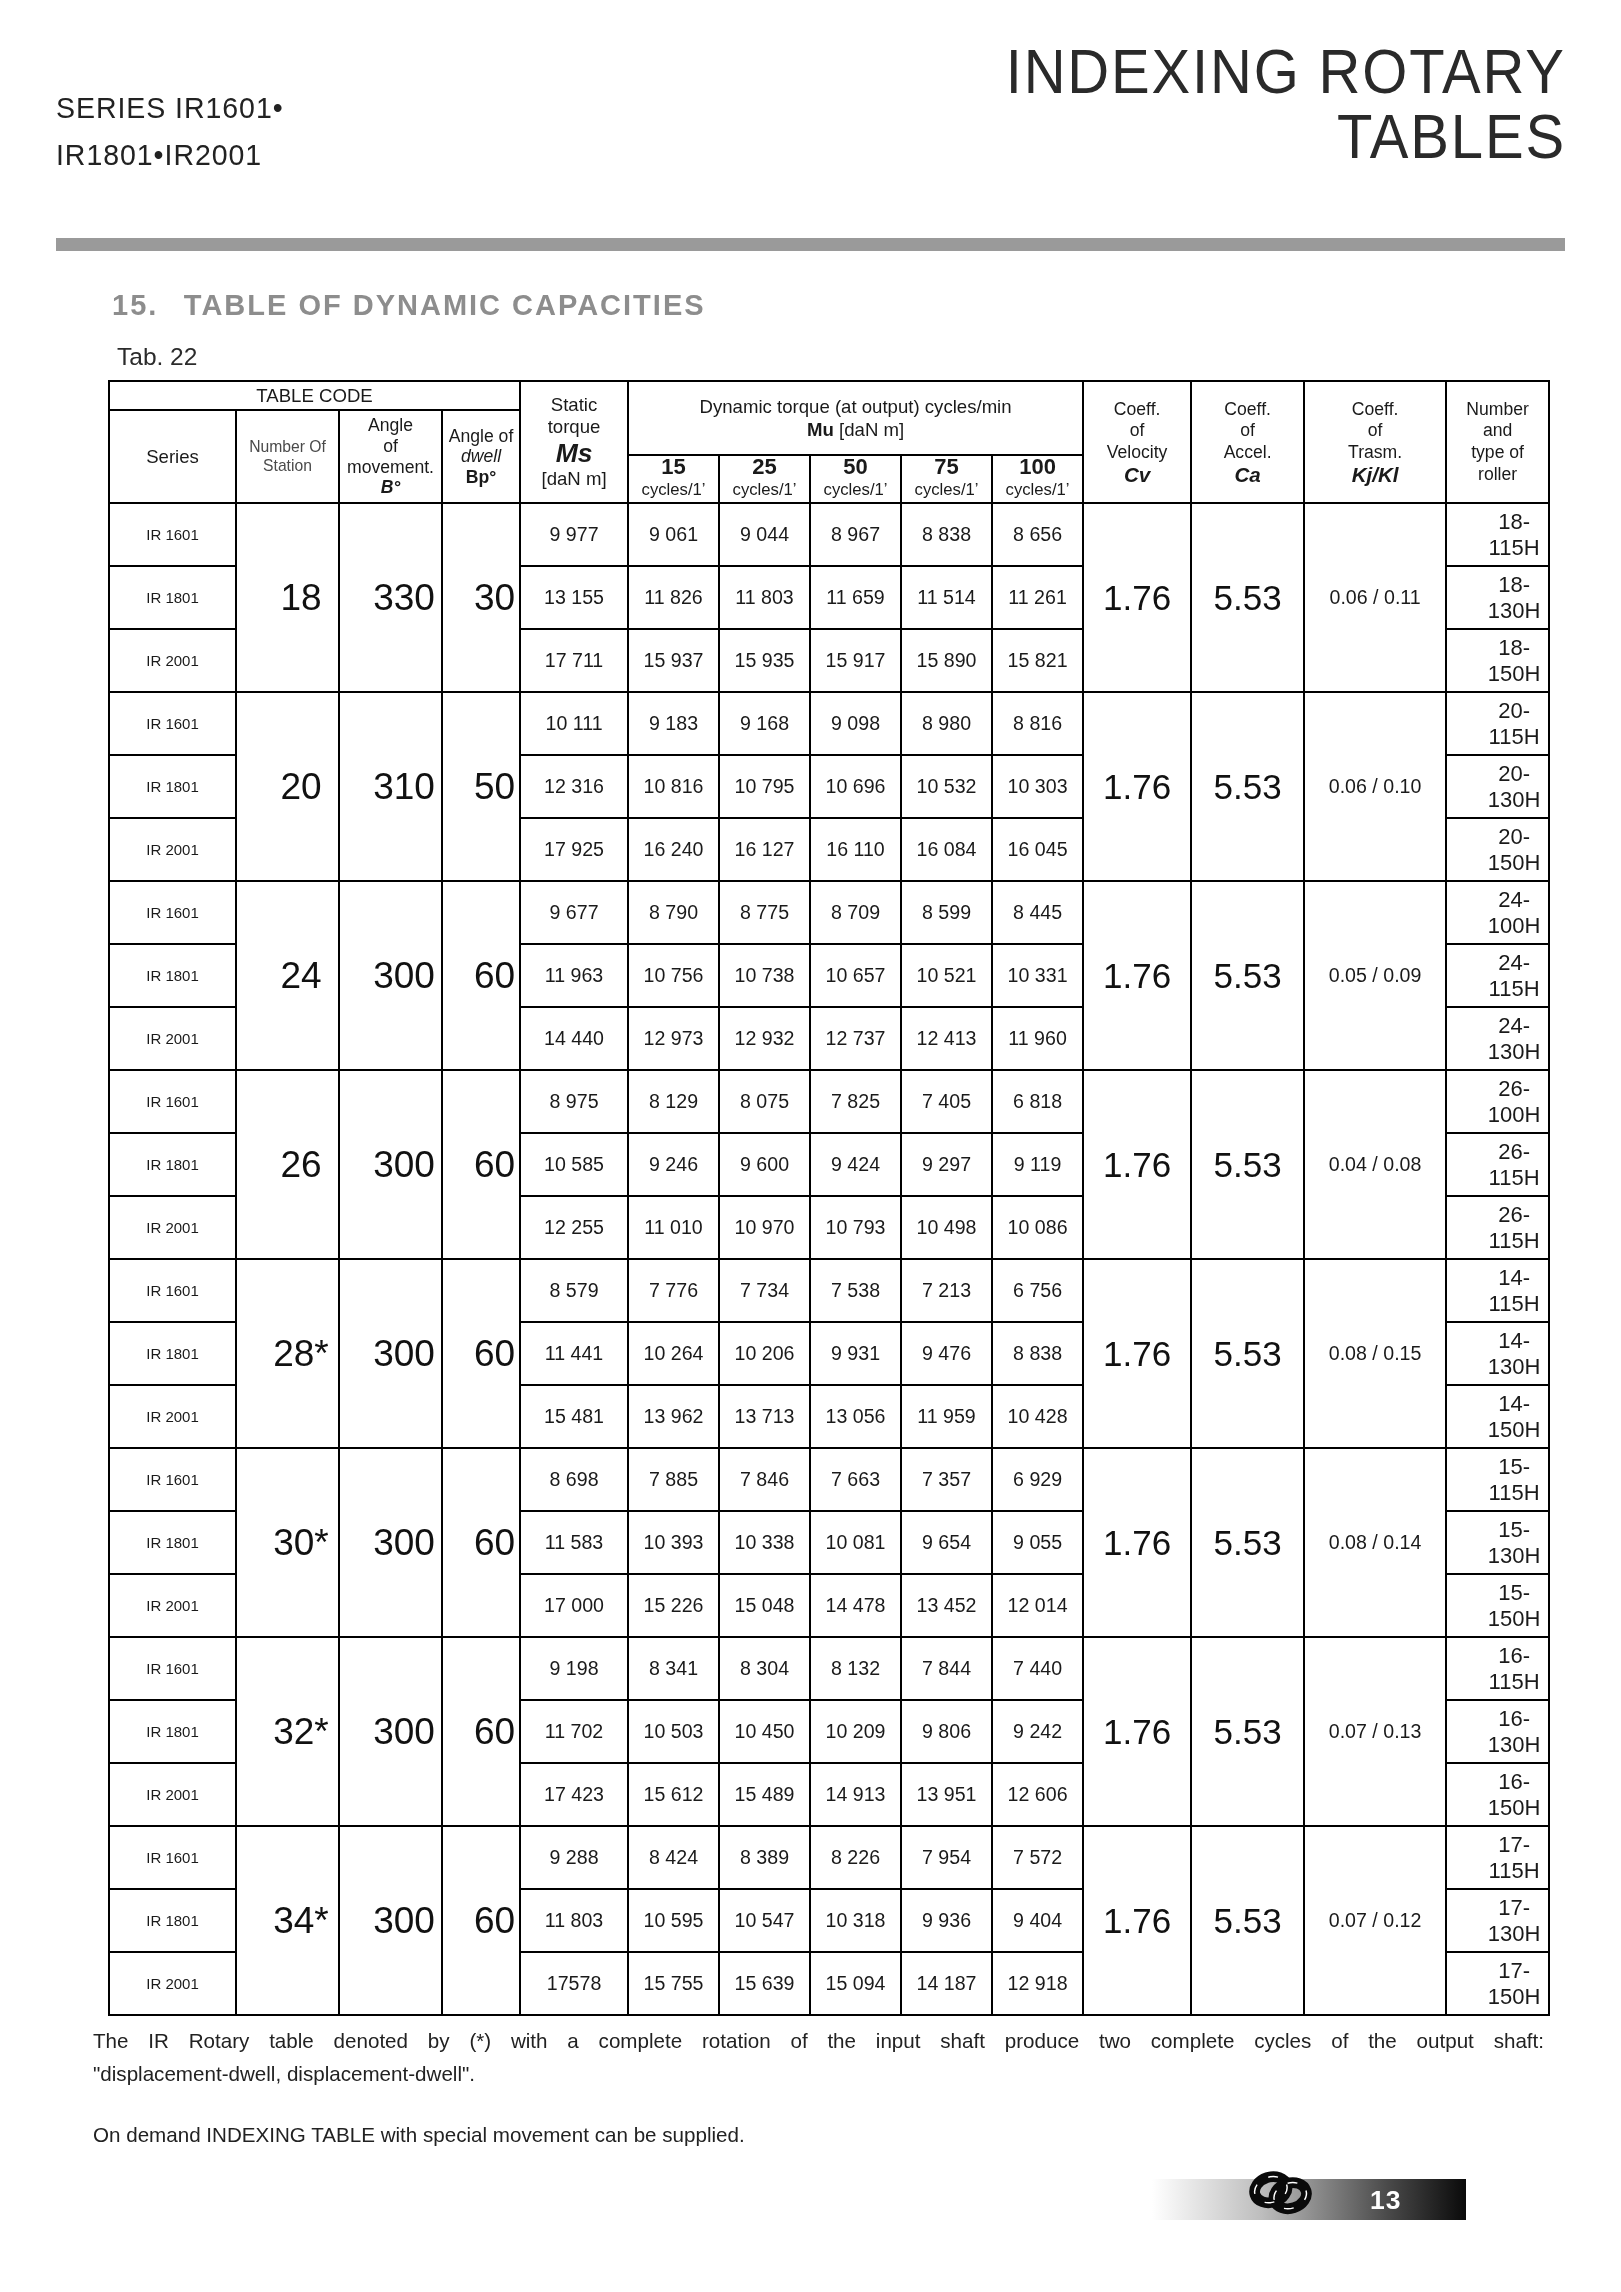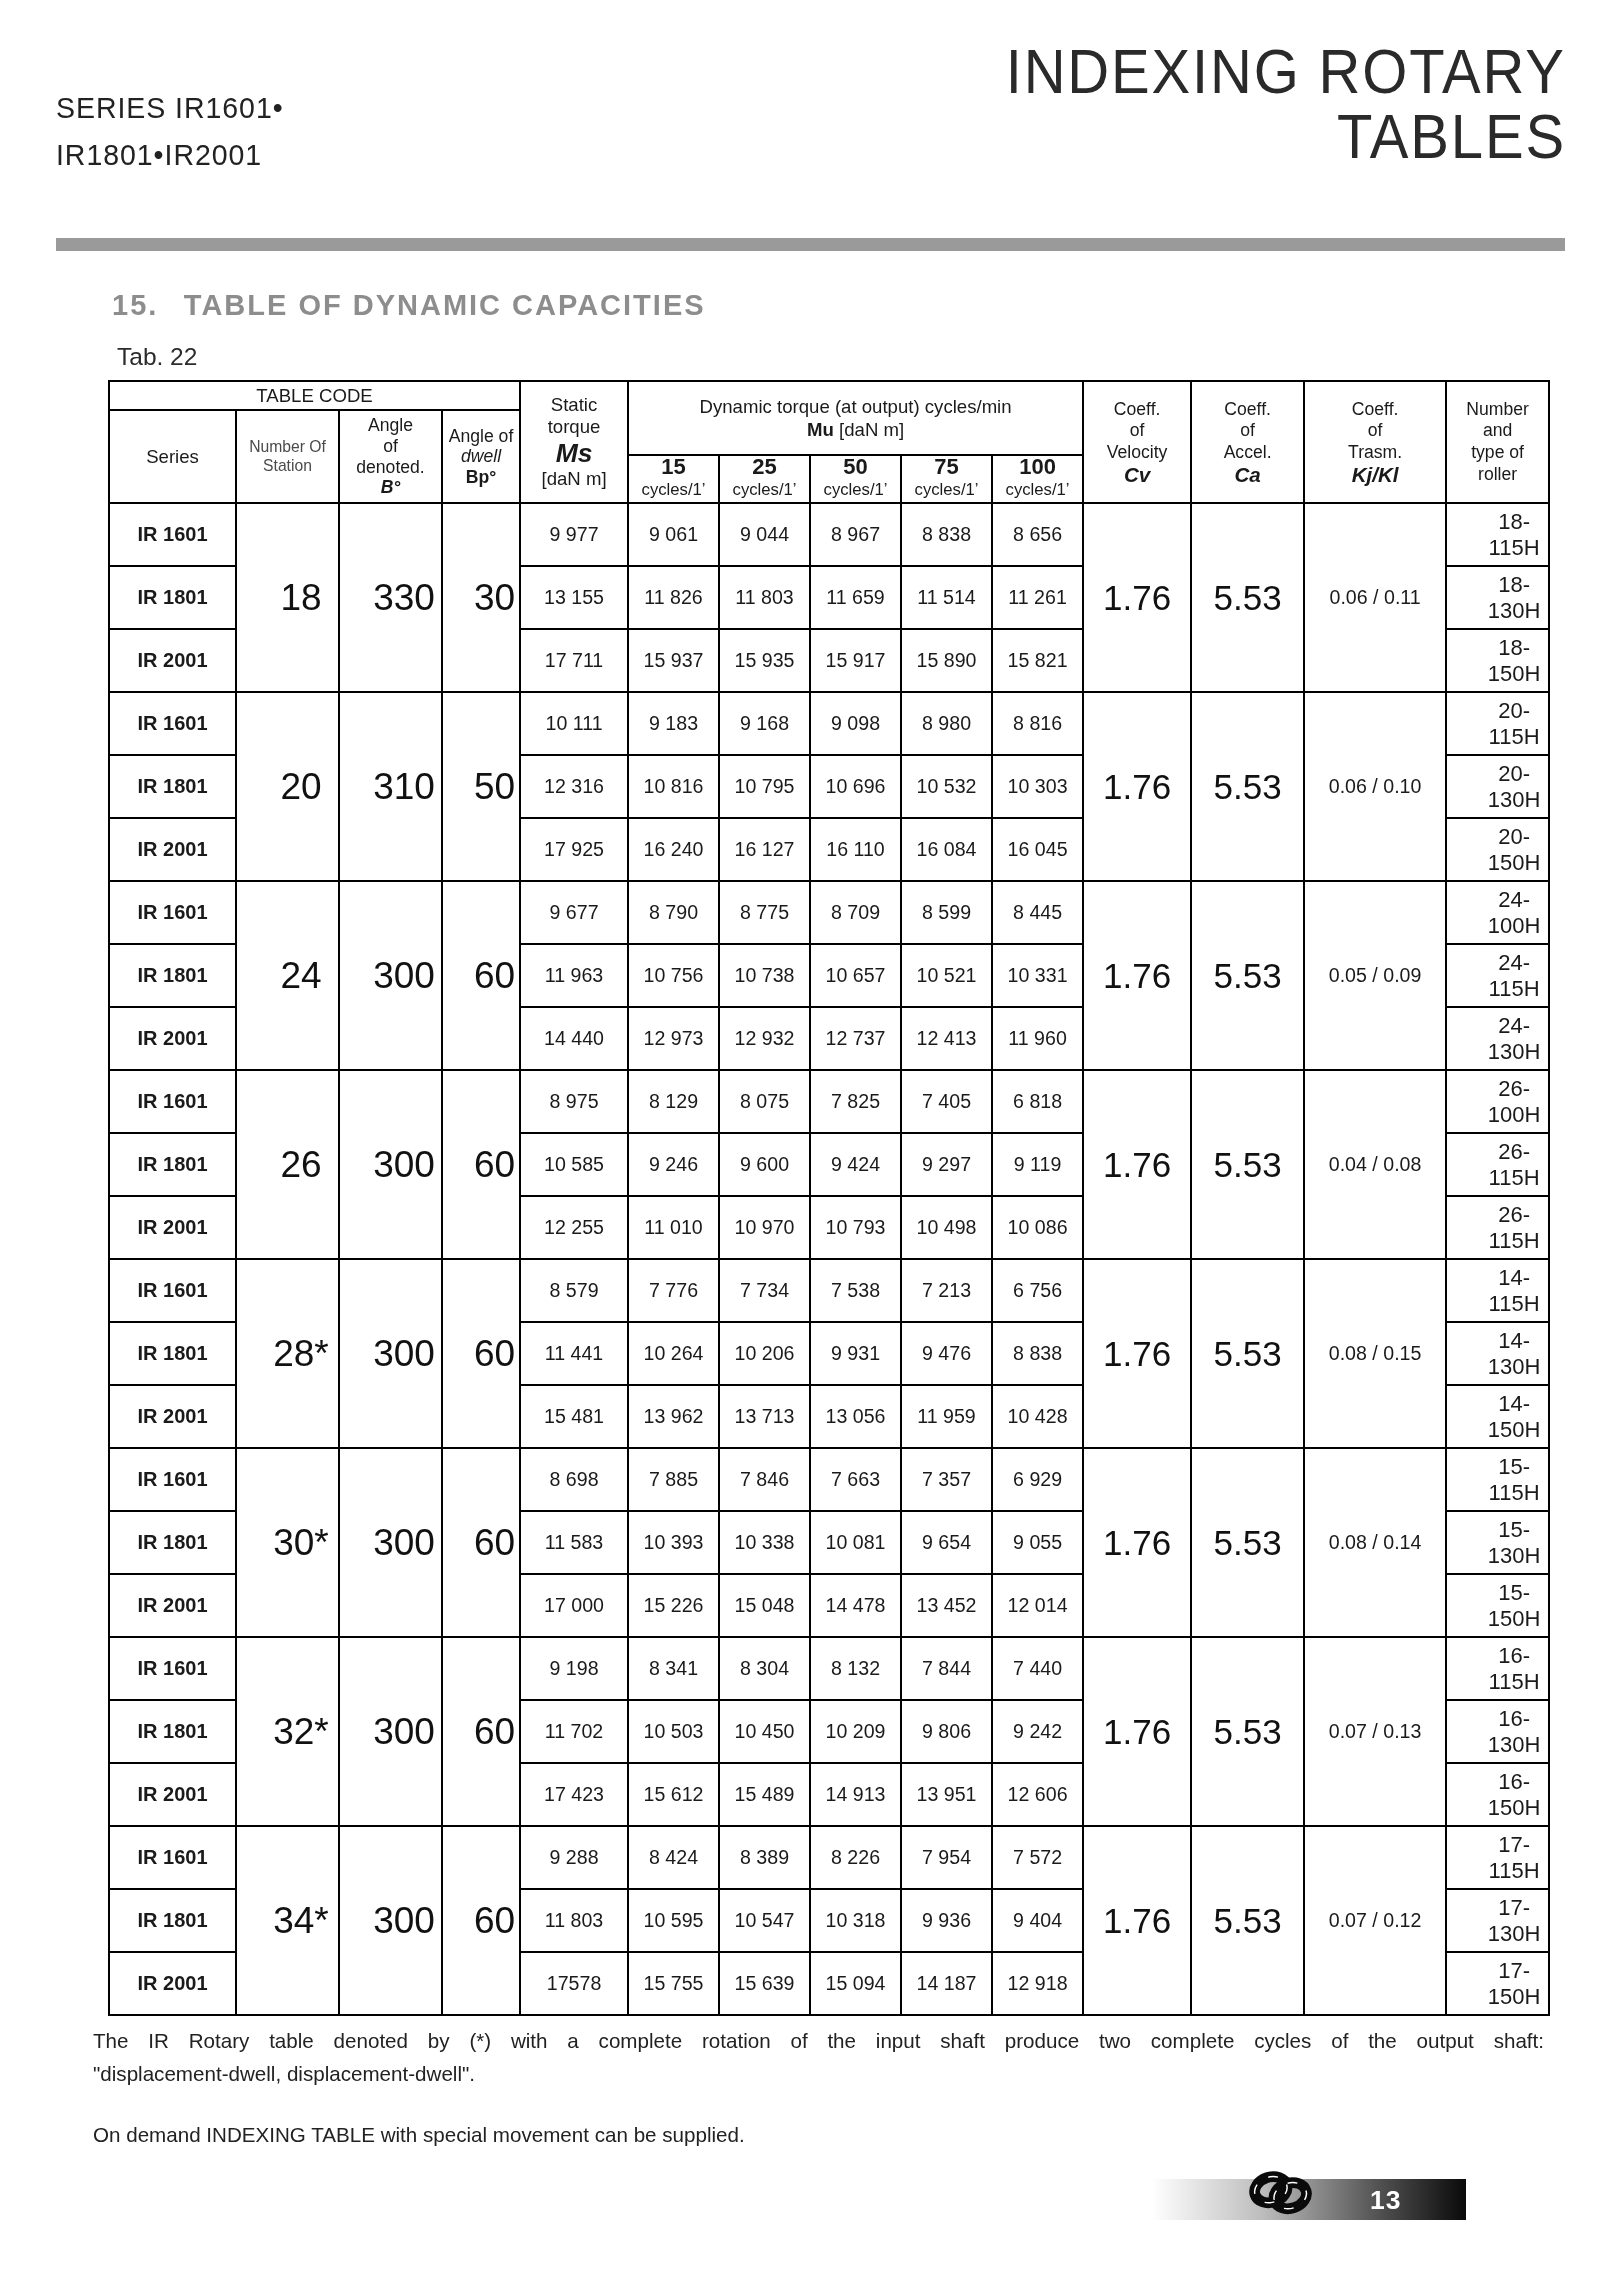--- a/index.html
+++ b/index.html
@@ -36,21 +36,21 @@
   .h-it{font-style:italic;}
   .h-static{font-size:18.6px;line-height:22.5px;}
   .h-static .ms{font-size:26.5px;font-weight:bold;font-style:italic;line-height:29px;}
   .h-dyn{font-size:18.6px;line-height:23.5px;}
   .h-cycles{font-size:16.7px;line-height:20.6px;}
   .h-cycles b{font-size:22px;}
   .h-coeff{font-size:17.6px;line-height:21.6px;}
   .h-coeff .sym{font-size:20.6px;font-weight:bold;font-style:italic;}
   .h-roller{font-size:17.6px;line-height:21.6px;}
 
-  td.series-cell{font-weight:bold;font-size:20px;margin-top:30px;}
+  td.series-cell{font-weight:normal;font-size:15px;margin-top:30px;}
   td.big-cell{font-size:37px;font-weight:400;color:#111;padding-left:29px;}
   td.coeff-cell{font-size:35px;font-weight:400;color:#111;}
   td.num-cell{font-size:19.6px;}
   td.kj-cell{font-size:19.6px;}
   td.roller-cell{font-size:22px;padding-left:35px;}
 
   
   .note{left:93px;width:1451px;font-size:20.6px;color:#222;}
   .note-justify{text-align:justify;text-align-last:justify;}
   .note1a{top:2029px;}
@@ -138,21 +138,21 @@
     </tr>
     <tr class="rowB">
       <td rowspan="2" class="h-small">Series</td>
       <td rowspan="2" class="h-station">
         <div>Number Of</div>
         <div>Station</div>
       </td>
       <td rowspan="2" class="h-angle">
         <div>Angle</div>
         <div>of</div>
-        <div>denoted.</div>
+        <div>movement.</div>
         <div class="h-sym-it">B°</div>
       </td>
       <td rowspan="2" class="h-angle">
         <div>Angle of</div>
         <div class="h-it">dwell</div>
         <div class="h-sym">Bp°</div>
       </td>
     </tr>
     <tr class="rowC">
       <td class="h-cycles"><b>15</b><div>cycles/1’</div></td>

